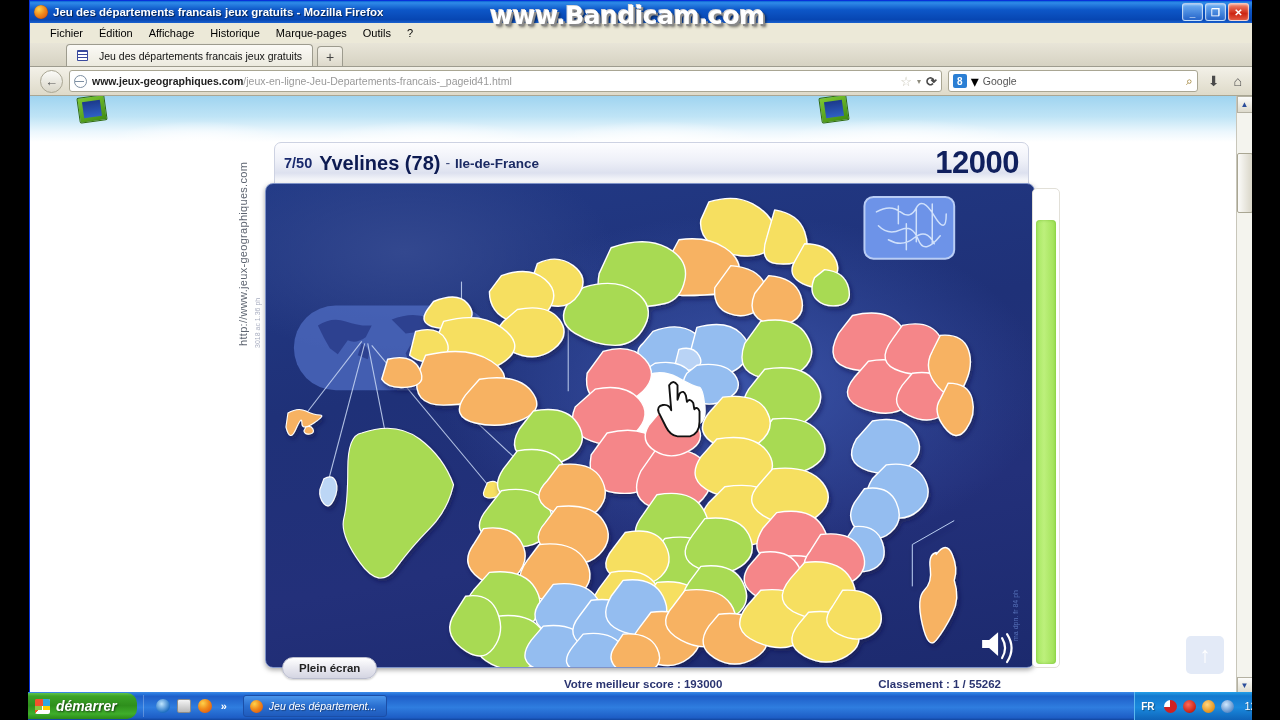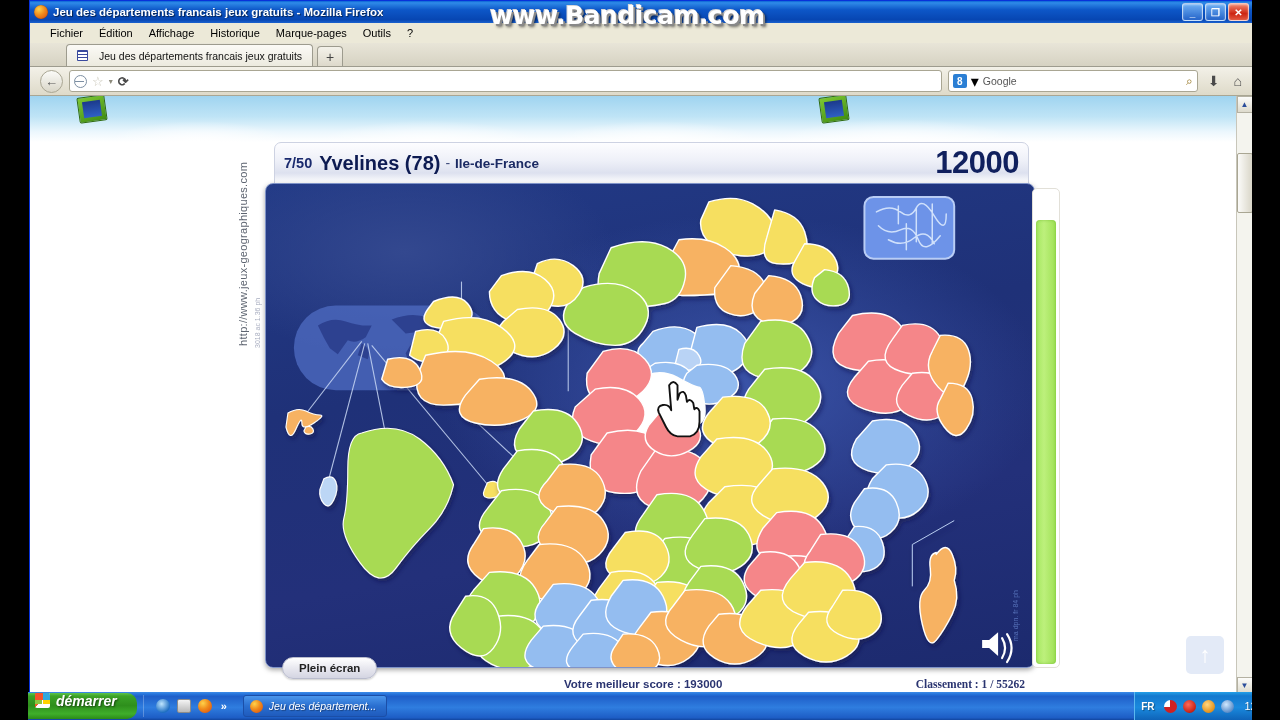--- a/index.html
+++ b/index.html
@@ -226,21 +226,21 @@
     border: 1px solid #b9bccd; border-radius: 12px;
     box-shadow: 0 1px 2px rgba(0,0,0,.2);
   }
 
   
   #gstats {
     position: absolute; left: 37px; top: 536px; width: 755px;
     display: flex; font-size: 11.5px; font-weight: bold; color: #2a3470;
   }
   #bestscore { margin-left: 290px; }
-  #ranking   { margin-left: auto; margin-right: 4px; font-family: Liberation Serif, serif; }
+  #ranking   { margin-left: auto; margin-right: 28px; }
 
   
   #vurl {
     position: absolute; left: 207px; top: 250px;
     transform: rotate(-90deg); transform-origin: 0 0;
     font-size: 11px; color: #5d6470; white-space: nowrap;
     letter-spacing: .3px;
   }
   #vsmall {
     position: absolute; left: 224px; top: 252px;
@@ -282,21 +282,21 @@
   
   #taskbar {
     position: absolute; left: 0; bottom: 0; width: 1280px; height: 28px;
     background: linear-gradient(180deg,#3c8ce8 0%, #2470d8 9%, #1f5fc9 16%, #2f7ddf 55%, #1d5dc5 92%, #11459e 100%);
     display: flex; align-items: center;
   }
   #startbtn {
     height: 26px; margin: 1px 0 1px 28px; padding: 0 20px 0 7px;
     background: linear-gradient(180deg,#5fc44c 0%, #3ba328 12%, #2e8f1c 48%, #3fae2b 80%, #2b8a18 100%);
     border-radius: 0 10px 10px 0;
-    display: flex; gap: 6px;
+    display: flex; align-items: center; gap: 6px;
   }
   #startbtn .flag {
     width: 15px; height: 15px; position: relative; flex: 0 0 15px;
     background:
       linear-gradient(135deg,#f05a28 0 49%, transparent 49%),
       #fff;
     border-radius: 2px; overflow: hidden;
   }
   #startbtn .flag::before{
     content:""; position:absolute; inset:0;
@@ -391,20 +391,21 @@
         <div class="favicon"></div>
         <span>Jeu des départements francais jeux gratuits</span>
       </div>
       <div id="newtab">+</div>
     </div>
 
     <div id="navbar">
       <div id="backbtn">←</div>
       <div id="urlbox">
         <span class="globe"></span>
+        <span class="urltext"><b>www.jeux-geographiques.com</b><span>/jeux-en-ligne-Jeu-Departements-francais-_pageid41.html</span></span>
         <span class="star">☆</span>
         <span class="caret">▾</span>
         <span class="reload">⟳</span>
       </div>
       <div id="searchbox">
         <span class="gbadge">8</span>
         <span class="caret">▾</span>
         <span class="sname">Google</span>
         <span class="magn">⌕</span>
       </div>

